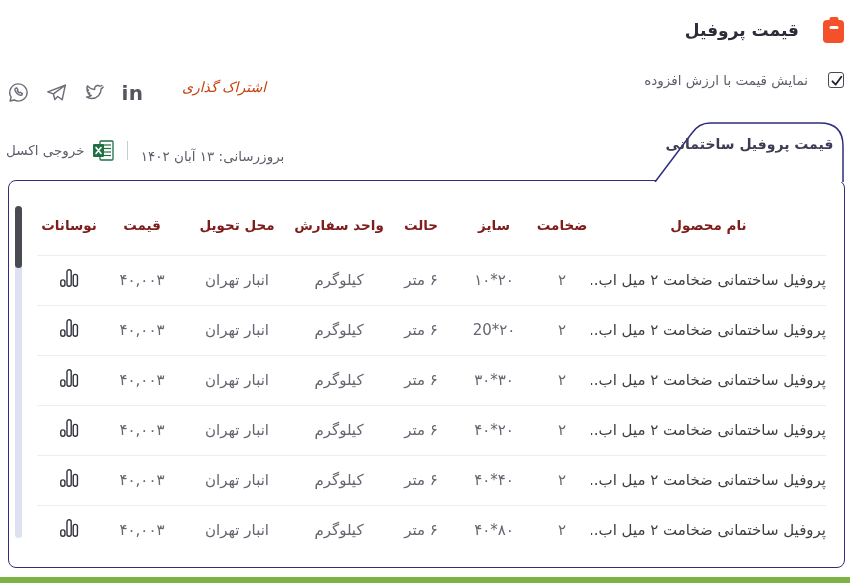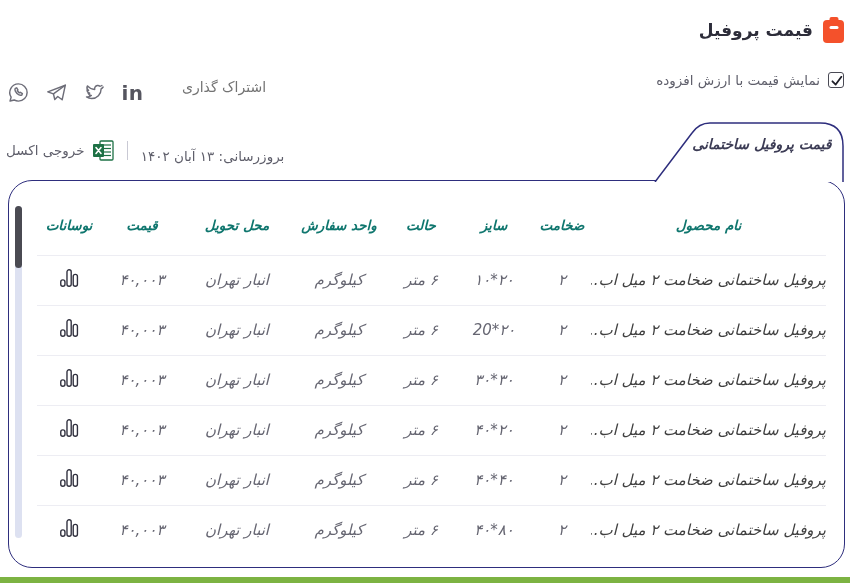--- a/index.html
+++ b/index.html
@@ -3,65 +3,65 @@
 <meta charset="utf-8">
 <style>
   * { box-sizing: border-box; margin: 0; padding: 0; }
   body { background: #ffffff; font-family: "DejaVu Sans", sans-serif; }
   .page {
     position: relative; width: 850px; height: 583px;
     background: #ffffff; overflow: hidden; direction: rtl;
   }
 
   
-  .title-row { position: absolute; top: 17px; right: 6px; display: flex; align-items: center; gap: 10px; }
+  .title-row { position: absolute; top: 17px; right: 6px; display: flex; align-items: center; gap: 24px; }
   .clipboard-icon { position: relative; width: 21px; height: 23px; background: #f4512b; border-radius: 4px; margin-top: 3px; }
   .clipboard-icon::before { content: ""; position: absolute; top: -3px; left: 50%; transform: translateX(-50%);
     width: 9px; height: 6px; background: #f4512b; border-radius: 2px; }
   .clipboard-icon::after { content: ""; position: absolute; top: 6px; left: 50%; transform: translateX(-50%);
     width: 9px; height: 3px; background: #ffffff; border-radius: 2px; }
   .page-title { font-size: 17px; font-weight: 700; color: #2d2d3a; }
 
   
-  .vat-row { position: absolute; top: 72px; right: 6px; display: flex; align-items: center; gap: 8px; text-align: right; }
+  .vat-row { position: absolute; top: 72px; right: 6px; display: flex; align-items: center; gap: 20px; text-align: right; }
   .checkbox { width: 16px; height: 16px; border: 1.6px solid #4a4a55; border-radius: 3px;
     background: #fff; display: flex; align-items: center; justify-content: center; cursor: pointer; }
   .vat-label { font-size: 13.5px; color: #5e5e6a; cursor: pointer; }
 
   
   .share-row { position: absolute; top: 69px; left: 6px; display: flex; align-items: center; gap: 13px; direction: rtl; }
-  .share-label { font-size: 14px; color: #737373; margin-inline-end: 24px; }
+  .share-label { font-size: 14px; color: #c2410c; margin-inline-end: 24px; font-style: italic; }
   .share-icon { width: 25px; height: 25px; display: flex; align-items: center; justify-content: center; cursor: pointer; margin-top: 11px; }
   .share-icon svg { stroke: #6d6d78; fill: none; stroke-width: 1.5; stroke-linecap: round; stroke-linejoin: round; }
   .linkedin-text { font-size: 20px; font-weight: 600; color: #55555f; letter-spacing: 0.5px; line-height: 1; cursor: pointer; }
 
   
   .export-row { position: absolute; top: 136px; left: 6px; display: flex; align-items: center; direction: rtl; }
   .updated-text { font-size: 13.5px; color: #5e5e6a; margin-top: 12px; }
   .v-divider { width: 1px; height: 19px; background: #c9c9d4; margin: 0 13px; }
   .excel-button { display: flex; align-items: center; gap: 7px; cursor: pointer; direction: rtl; }
   .excel-label { font-size: 13.5px; color: #5e5e6a; text-align: center; }
 
   
   .card { position: absolute; top: 180px; right: 5px; left: 8px; bottom: 15px;
-    background: #fff; border: 1.4px solid #2e2e7d; border-radius: 24px; font-style: italic; }
+    background: #fff; border: 1.4px solid #2e2e7d; border-radius: 8px; }
   .tab { position: absolute; top: -59px; right: -1.4px; width: 191px; height: 60px; }
   .tab-label { position: absolute; top: 14px; right: 12px; left: 36px; text-align: center;
     font-size: 14px; font-weight: 600; color: #3c3c55; white-space: nowrap; cursor: pointer; }
 
   
   .scrollbar-track { position: absolute; left: 6px; top: 25px; width: 7px; height: 332px;
     background: #dde1f1; border-radius: 4px; }
   .scrollbar-thumb { position: absolute; top: 0; left: 0; width: 7px; height: 62px;
     background: #4a4a52; border-radius: 4px; cursor: grab; }
 
   
   .table-wrap { position: absolute; top: 14px; right: 18px; left: 28px; }
   table { width: 100%; border-collapse: collapse; table-layout: fixed; direction: rtl; }
-  th { height: 60px; font-size: 13.5px; font-weight: 600; color: #0f766e;
+  th { height: 60px; font-size: 13.5px; font-weight: 600; color: #7f1d1d;
     text-align: center; vertical-align: middle; border-bottom: 1px solid #ededf3; }
   th.c-name { }
   td { height: 50px; font-size: 15px; color: #666672; text-align: center;
     vertical-align: middle; border-bottom: 1px solid #ededf3; }
   tr:last-child td { border-bottom: none; }
   td.c-name { text-align: right; color: #404040; white-space: nowrap; overflow: hidden; cursor: pointer; }
   .c-ltr { direction: ltr; }
   .fluct-icon { cursor: pointer; }
   .fluct-icon svg { stroke: #30303e; fill: #ffffff; stroke-width: 1.5; }
 

